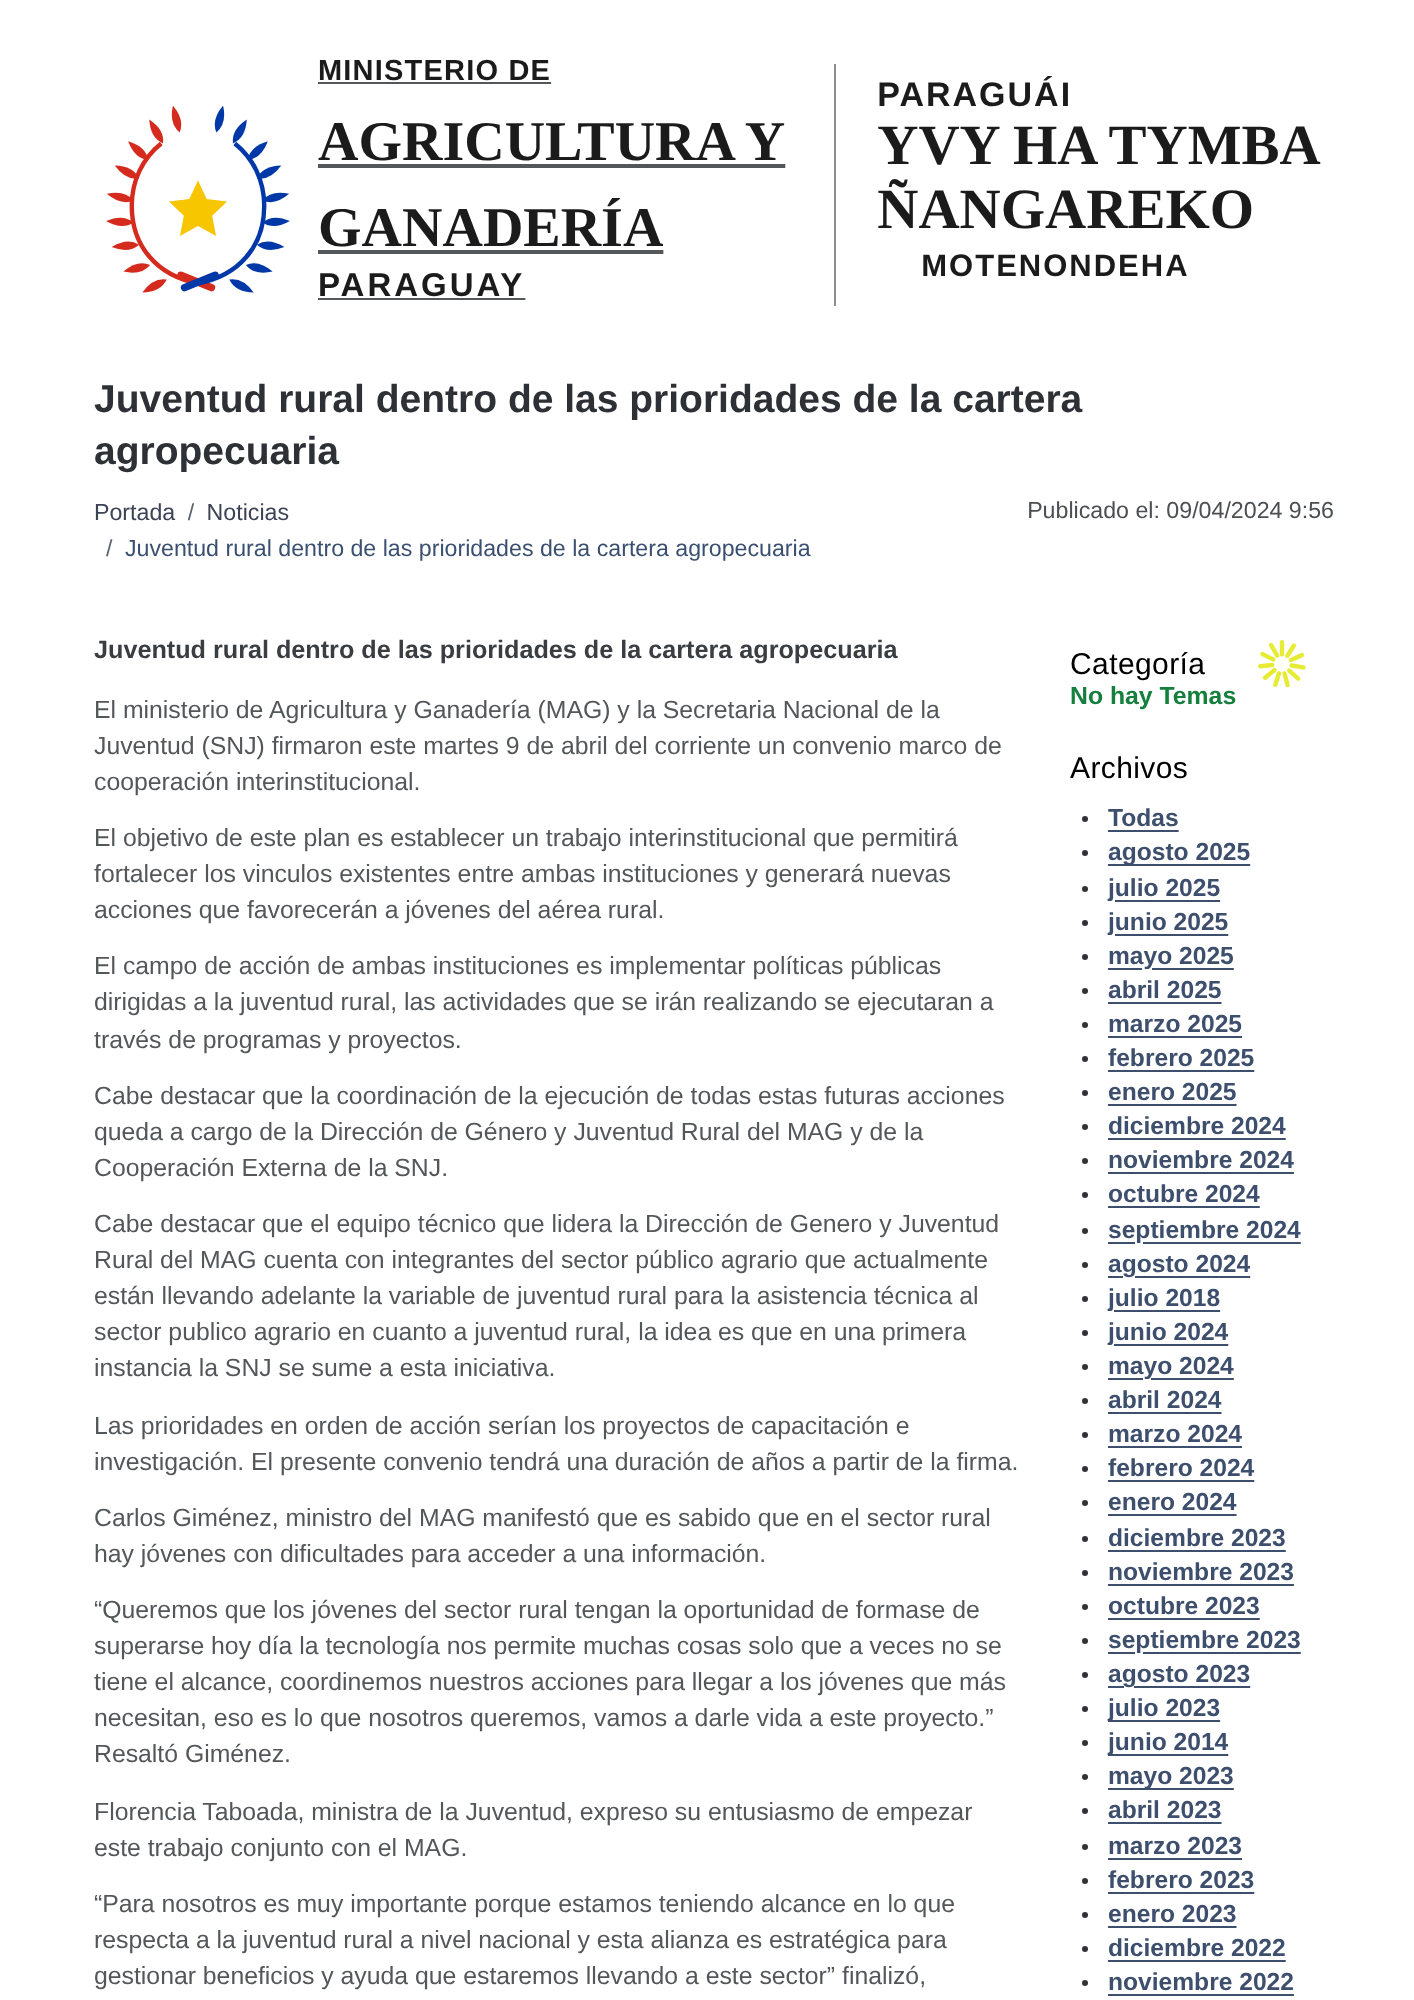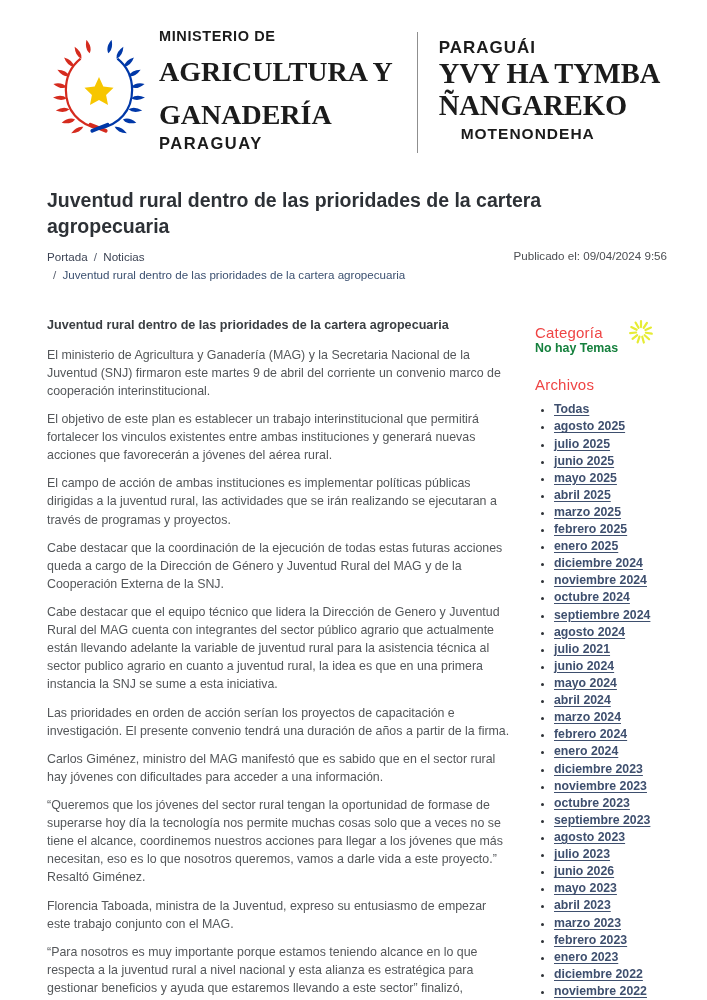--- a/index.html
+++ b/index.html
@@ -6,21 +6,21 @@
   html, body { background: #ffffff; }
   body {
     width: 707px; min-height: 1000px; margin: 0 auto;
     font-family: "Liberation Sans", "DejaVu Sans", sans-serif;
     color: #54575a;
   }
   .page { width: 707px; padding: 28px 40px 20px 47px; position: relative; }
 
   
   .site-header { display: flex; align-items: center; margin-bottom: 34px; padding-left: 6px; }
-  .brand-left { display: flex; align-items: center; cursor: pointer; }
+  .brand-left { display: flex; align-items: flex-end; cursor: pointer; text-decoration: underline; }
   .emblem { width: 92px; height: 100px; margin-right: 14px; flex: 0 0 auto; }
   .brand-es { color: #1b1b1b; }
   .brand-es .sm  { font-size: 14.5px; font-weight: 700; letter-spacing: .6px; }
   .brand-es .lg  { font-family: "Liberation Serif", "DejaVu Serif", serif; font-size: 28px; font-weight: 700; line-height: 1.12; margin-top: 12px; }
   .brand-es .bt  { font-size: 16.5px; font-weight: 700; letter-spacing: 1.5px; margin-top: 3px; }
   .header-divider { width: 1px; align-self: stretch; background: #8f8f8f; margin: 4px 21px 0 24px; }
   .brand-gn { color: #1b1b1b; }
   .brand-gn .sm { font-size: 17px; font-weight: 700; letter-spacing: 1px; }
   .brand-gn .lg { font-family: "Liberation Serif", "DejaVu Serif", serif; font-size: 28.5px; font-weight: 700; line-height: 1.12; }
   .brand-gn .bt { font-size: 15.5px; font-weight: 700; letter-spacing: 1px; margin-top: 3px; padding-left: 22px; }
@@ -37,21 +37,21 @@
   .breadcrumb .current-line { padding-left: 3px; color: #3b5070; }
   .published { font-size: 11.6px; color: #4b4e52; white-space: nowrap; padding-top: 1px; }
 
   
   .content-row { display: flex; align-items: flex-start; }
   article.article { width: 466px; flex: 0 0 466px; font-size: 12.4px; line-height: 1.46; color: #54575a; }
   article.article .lead { font-weight: 700; color: #3a3e42; margin-bottom: 11px; font-size: 12.6px; }
   article.article p { margin-bottom: 10px; }
 
   aside.sidebar { flex: 1 1 auto; margin-left: 22px; position: relative; padding-top: 8px; }
-  .sidebar h2 { font-size: 15px; font-weight: 400; color: #ef4444; letter-spacing: .2px; }
+  .sidebar h2 { font-size: 15px; font-weight: 400; color: #000000; letter-spacing: .2px; }
   .sidebar .category-empty { font-size: 12.4px; color: #15803d; margin-top: 0; font-weight: bold; }
   .sidebar .archives-title { margin-top: 21px; }
   .archive-list { list-style: disc; padding-left: 19px; margin-top: 10px; }
   .archive-list li { font-size: 12.3px; line-height: 1.1; margin-bottom: 3.6px; color: #2f3338; }
   .archive-list li::marker { color: #2f3338; font-size: 11px; }
   .archive-list a { color: #3e4f6e; text-decoration: underline; text-underline-offset: 2px; cursor: pointer; font-weight: bold; }
 
   .a11y-widget {
     position: absolute; top: 2px; right: 12px; width: 28px; height: 28px;
     cursor: pointer; display: flex; align-items: center; justify-content: center;
@@ -175,34 +175,34 @@
           <li><a>mayo 2025</a></li>
           <li><a>abril 2025</a></li>
           <li><a>marzo 2025</a></li>
           <li><a>febrero 2025</a></li>
           <li><a>enero 2025</a></li>
           <li><a>diciembre 2024</a></li>
           <li><a>noviembre 2024</a></li>
           <li><a>octubre 2024</a></li>
           <li><a>septiembre 2024</a></li>
           <li><a>agosto 2024</a></li>
-          <li><a>julio 2021</a></li>
+          <li><a>julio 2018</a></li>
           <li><a>junio 2024</a></li>
           <li><a>mayo 2024</a></li>
           <li><a>abril 2024</a></li>
           <li><a>marzo 2024</a></li>
           <li><a>febrero 2024</a></li>
           <li><a>enero 2024</a></li>
           <li><a>diciembre 2023</a></li>
           <li><a>noviembre 2023</a></li>
           <li><a>octubre 2023</a></li>
           <li><a>septiembre 2023</a></li>
           <li><a>agosto 2023</a></li>
           <li><a>julio 2023</a></li>
-          <li><a>junio 2026</a></li>
+          <li><a>junio 2014</a></li>
           <li><a>mayo 2023</a></li>
           <li><a>abril 2023</a></li>
           <li><a>marzo 2023</a></li>
           <li><a>febrero 2023</a></li>
           <li><a>enero 2023</a></li>
           <li><a>diciembre 2022</a></li>
           <li><a>noviembre 2022</a></li>
           <li><a>octubre 2022</a></li>
         </ul>
     </aside>

